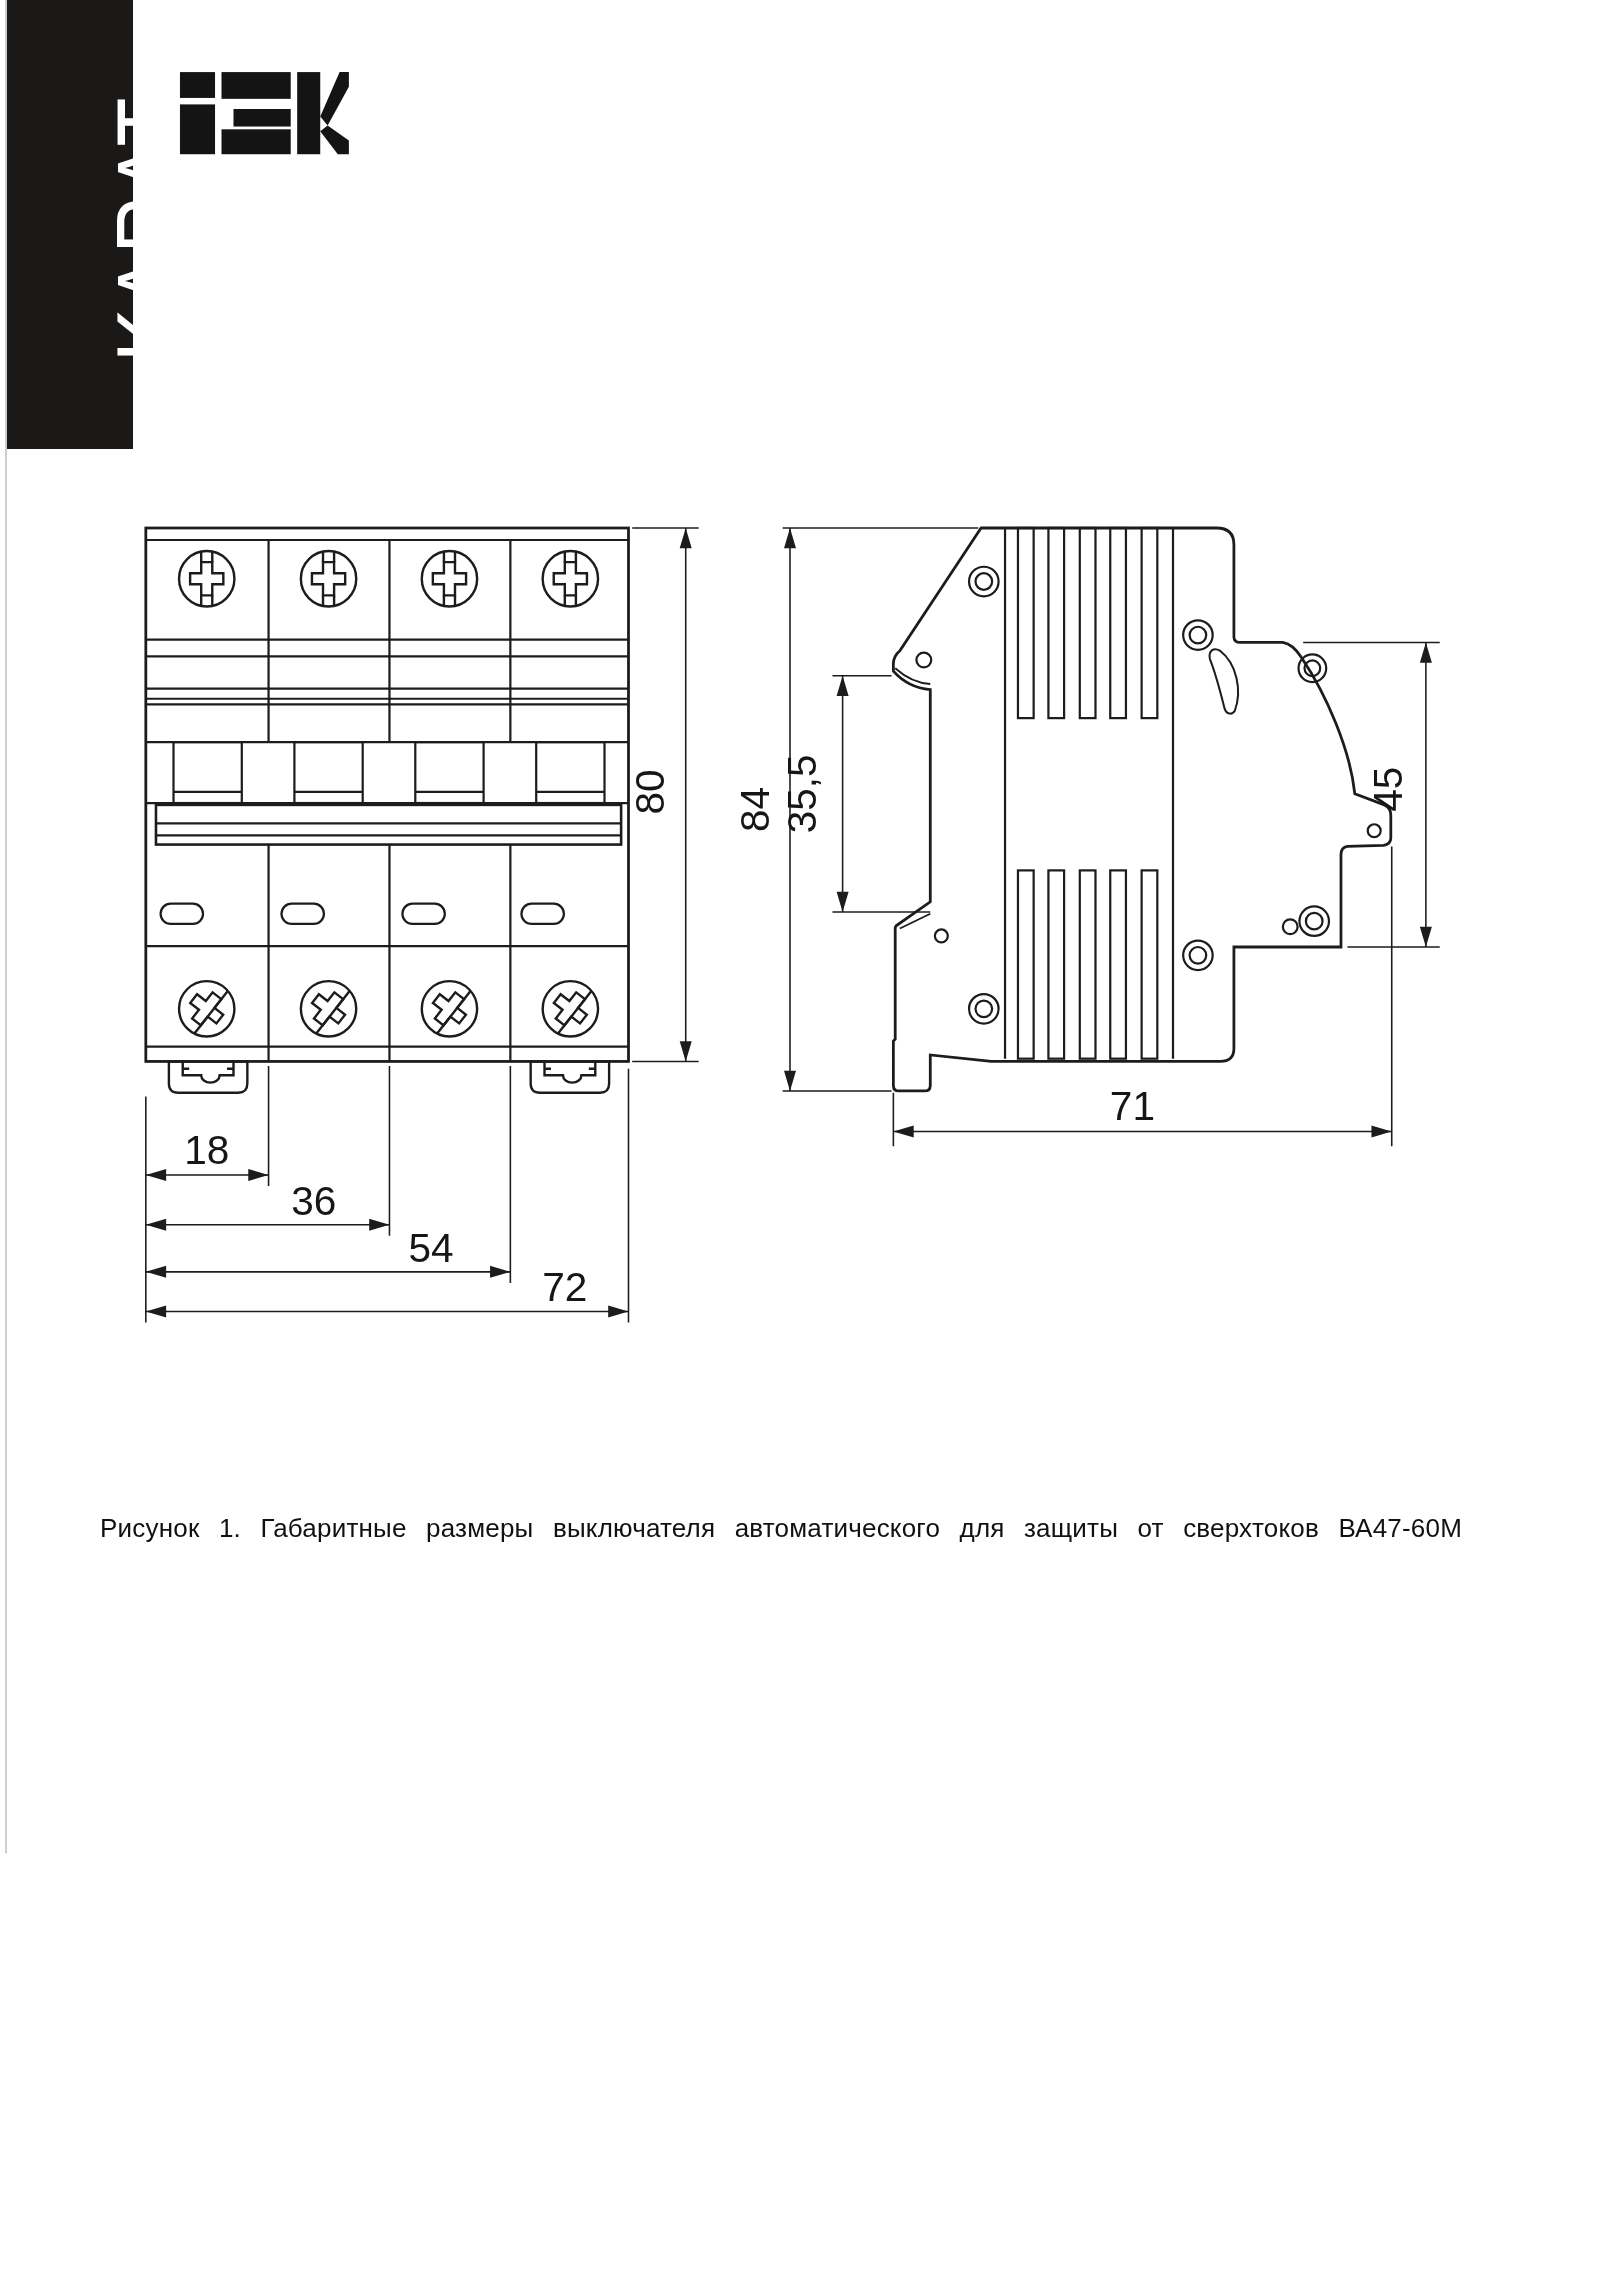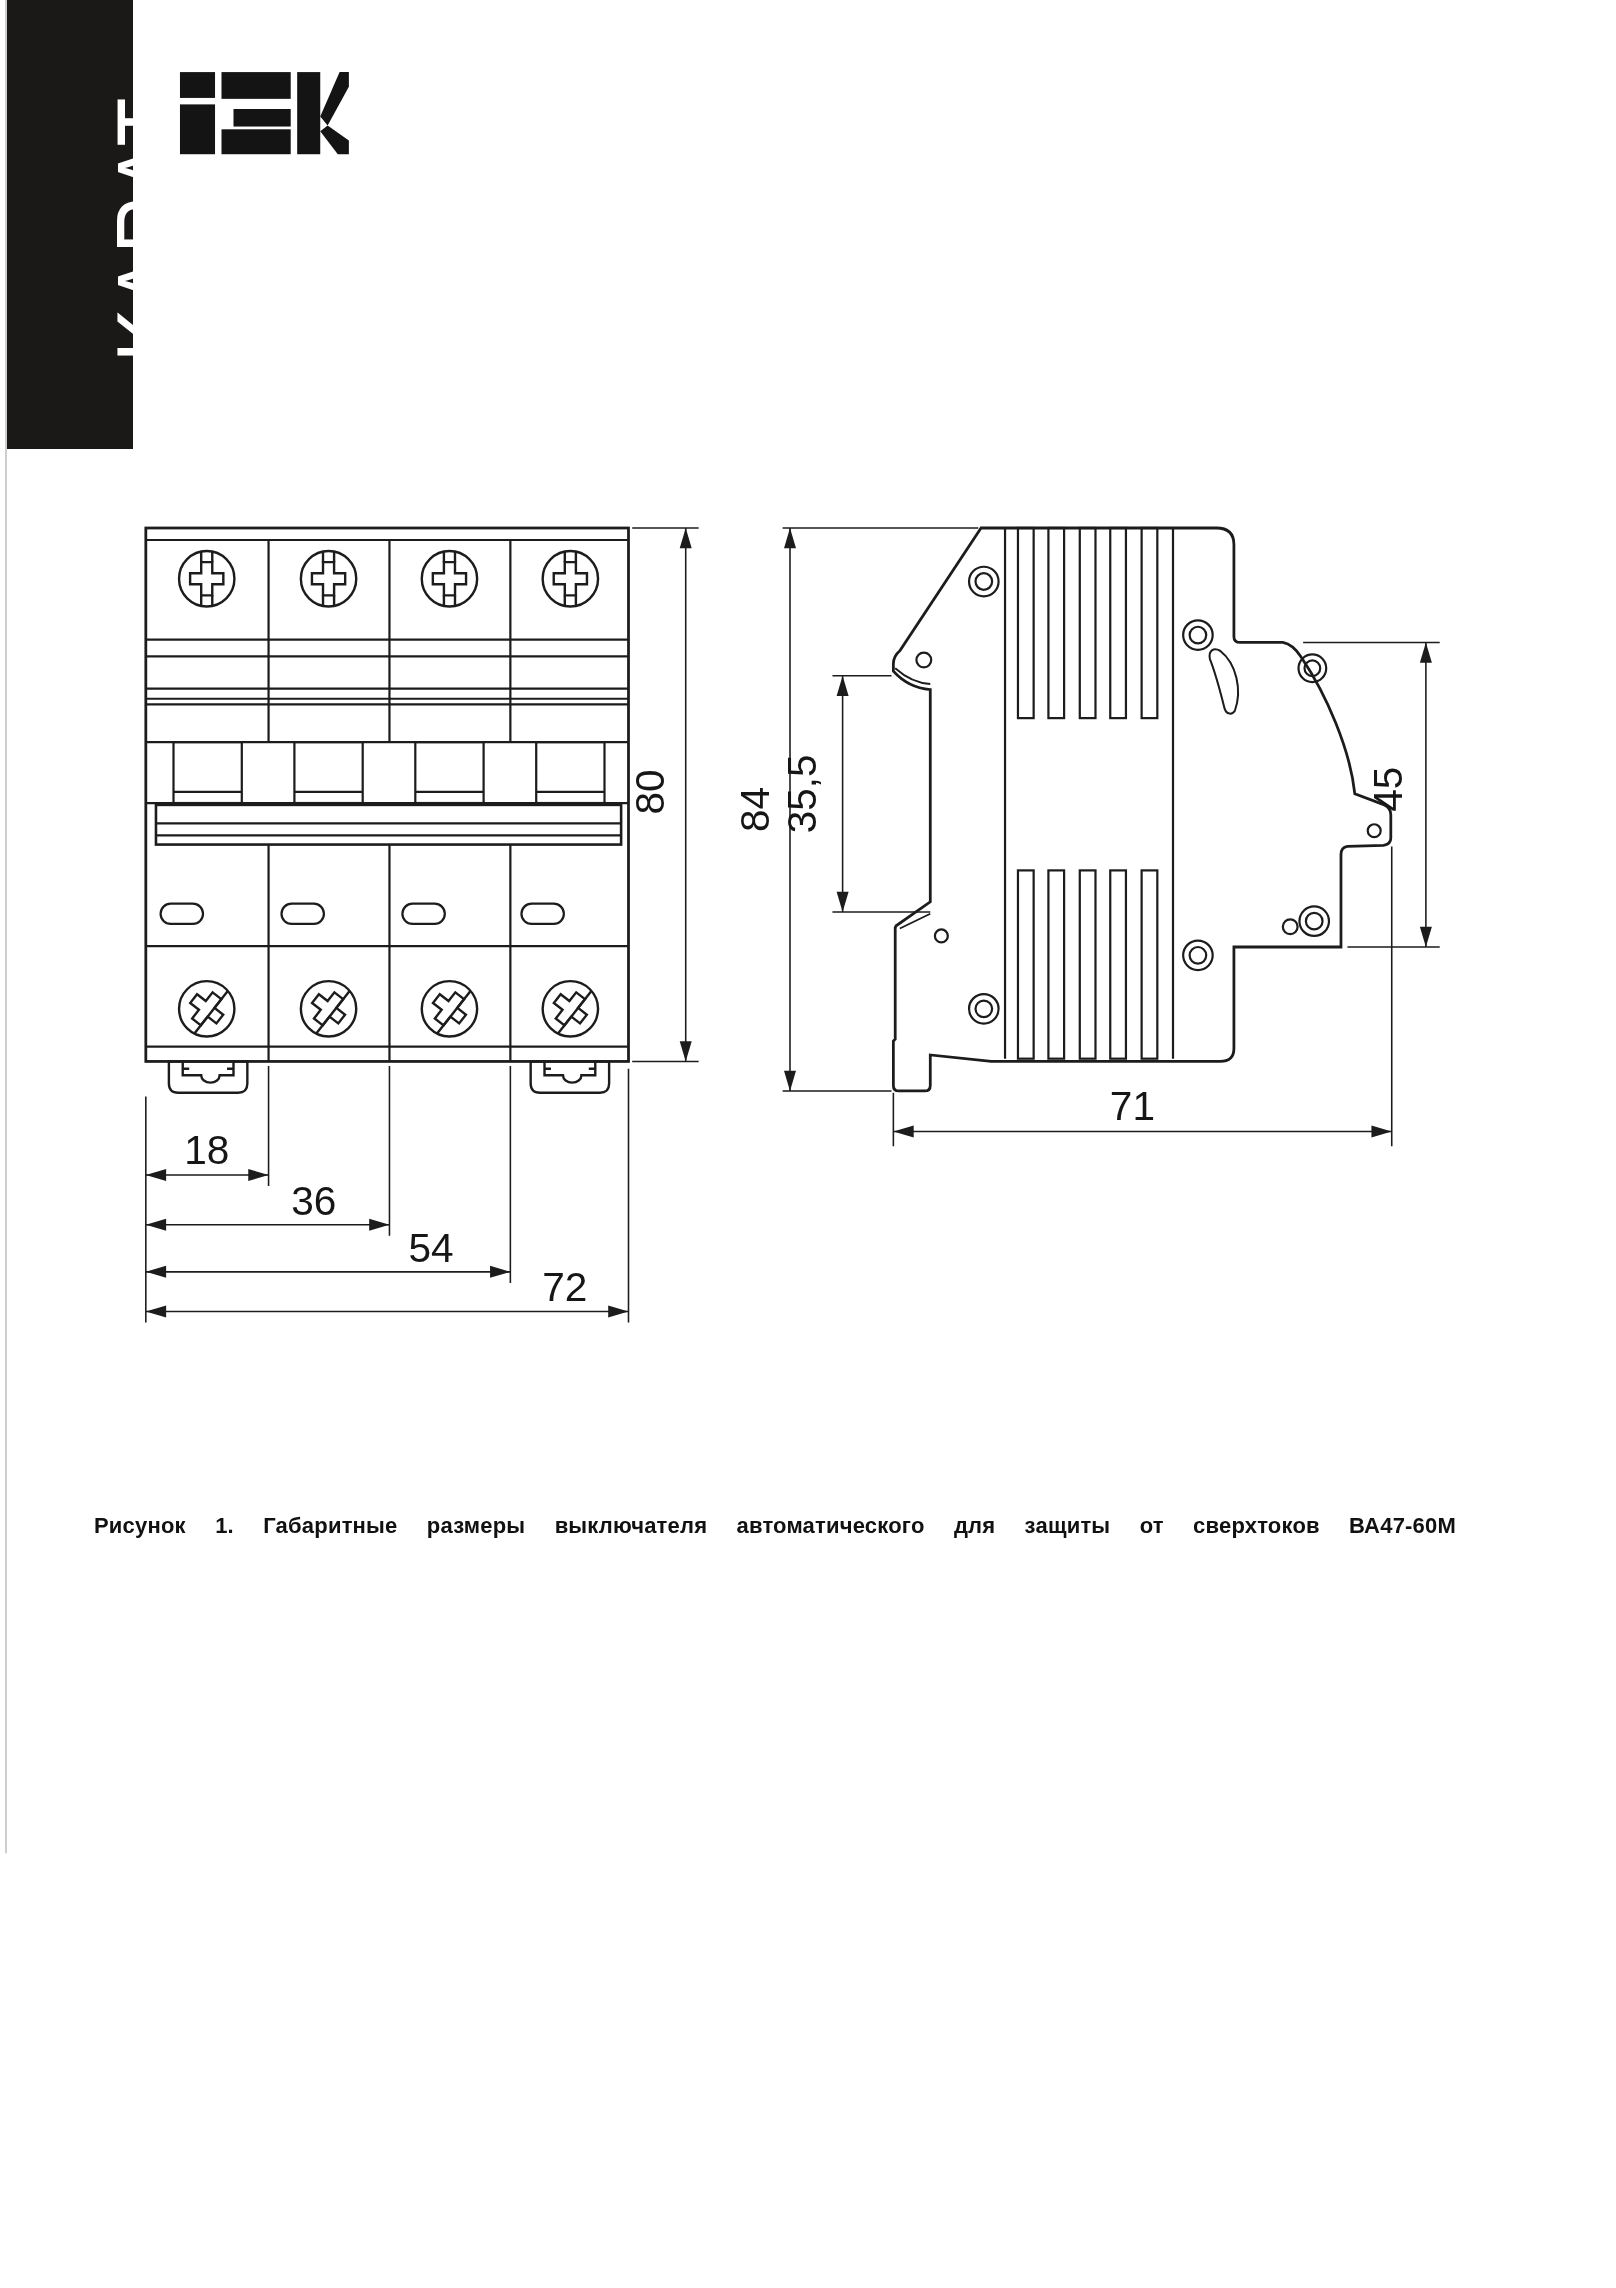--- a/index.html
+++ b/index.html
@@ -16,22 +16,22 @@
   }
   .banner .vtext{
     position:absolute;left:0;top:0;
     transform:translate(96px,362px) rotate(-90deg) scale(0.9,1.08);
     transform-origin:0 0;
     color:#ffffff;font-size:89px;font-weight:400;letter-spacing:0.9px;
     white-space:nowrap;line-height:1;
   }
   
   .caption{
-    position:absolute;left:94px;top:1512px;width:1362px;
-    font-size:22px;font-weight:700;color:#111;
+    position:absolute;left:100px;top:1512px;width:1362px;
+    font-size:26px;font-weight:400;color:#111;
     text-align:justify;text-align-last:justify;line-height:1.25;
     letter-spacing:0.2px;
   }
   svg{position:absolute;left:0;top:0;}
   svg text{font-family:"Liberation Sans", sans-serif;fill:#161616;}
   .dimtxt{font-size:44px;font-weight:400;}
 </style>
 </head>
 <body>
 

